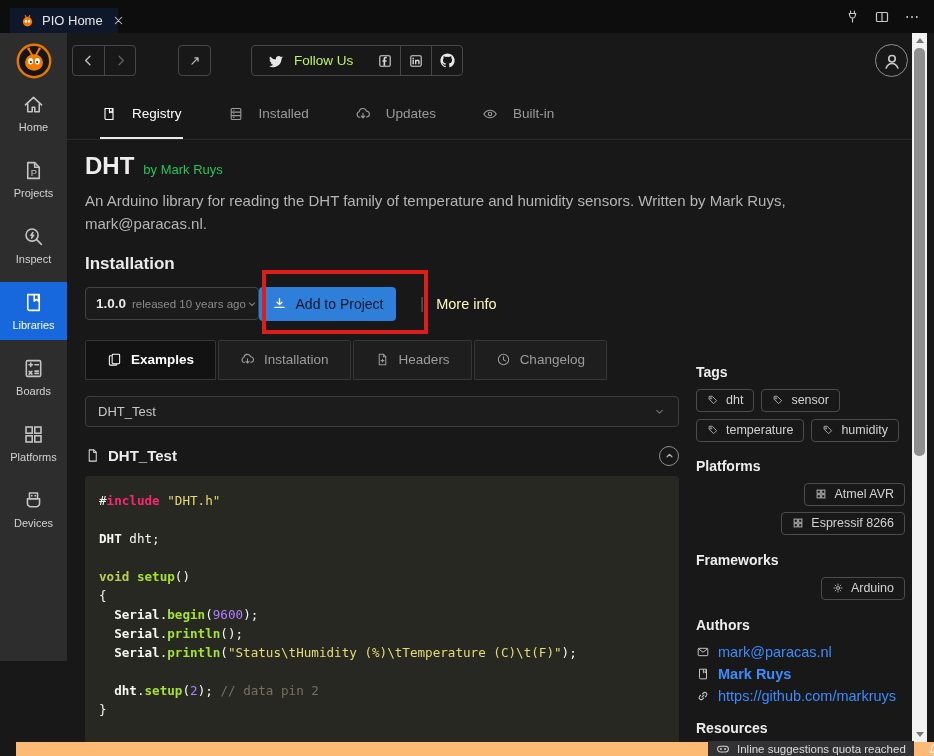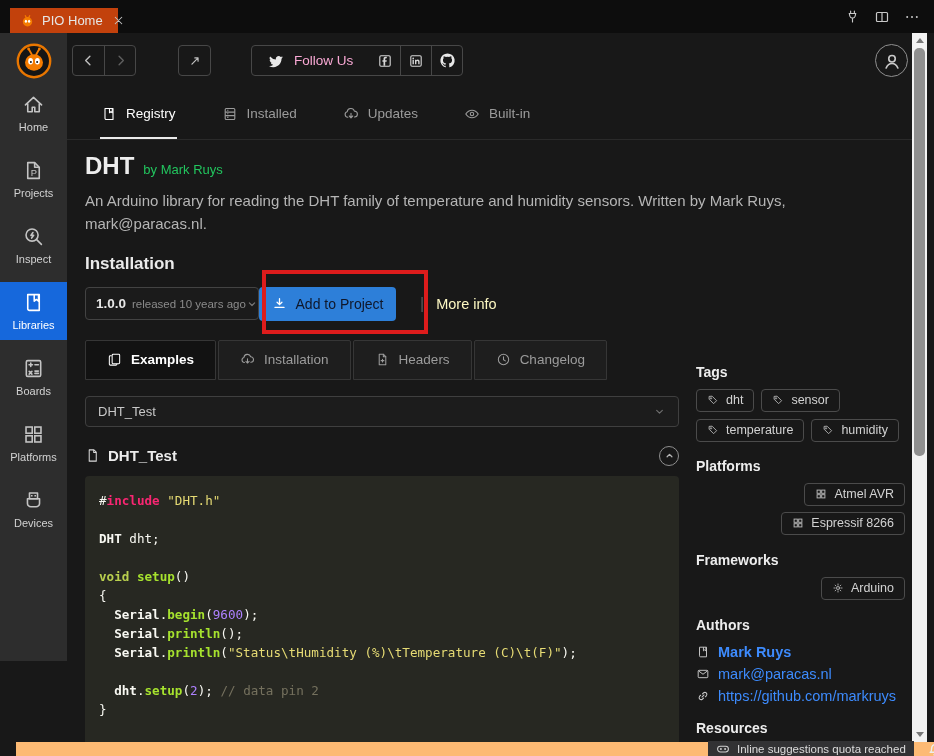--- a/index.html
+++ b/index.html
@@ -2,21 +2,21 @@
 <html><head>
 <meta charset="utf-8">
 <style>
   * { margin:0; padding:0; box-sizing:border-box; }
   html,body { width:934px; height:756px; overflow:hidden; }
   body { position:relative; background:#181818; font-family:"Liberation Sans", sans-serif; color:#cfcfcf; }
   .ic { display:block; }
 
   
   .titlebar { position:absolute; left:0; top:0; width:934px; height:33px; background:#0d0d0d; display:flex; align-items:stretch; }
-  .editor-tab { margin-left:10px; width:108px; background:#c2410c; display:flex; align-items:center; gap:7px; padding:5px 10px;margin-top:8px; }
+  .editor-tab { margin-left:10px; width:108px; background:#0f172a; display:flex; align-items:center; gap:7px; padding:5px 10px;margin-top:8px; }
   .editor-tab .tab-title { font-size:13px; color:#e6e6e6; white-space:nowrap; }
   .tab-close { color:#c3c3c3; margin-left:2px; }
   .titlebar-actions { margin-left:auto; display:flex; align-items:center; gap:14px; padding-right:14px; color:#c9c9c9; }
 
   
   .activitybar { position:absolute; left:0; top:33px; width:67px; height:628px; background:#2d2d2d; display:flex; flex-direction:column; align-items:center; }
   .pio-logo { margin-top:10px; }
   .nav-item { margin-top:14px; margin-bottom:12px; width:100%; display:flex; flex-direction:column; align-items:center; gap:5px; color:#c4c4c4; cursor:pointer; }
   .nav-item + .nav-item { margin-top:14px; }
   .nav-item .nav-label { font-size:11px; color:#d2d2d2; }
@@ -27,26 +27,26 @@
   .main { position:absolute; left:67px; top:33px; right:0; bottom:14px; background:#181818; overflow:hidden; }
 
   
   .toolbar { position:absolute; left:5px; top:11px; right:26px; height:33px; display:flex; align-items:center; }
   .btn-group { display:flex; align-items:stretch; border:1px solid #474747; border-radius:4px; height:31px; overflow:hidden; }
   .tb-btn { display:flex; align-items:center; justify-content:center; width:31px; color:#bdbdbd; background:transparent; cursor:pointer; }
   .tb-btn + .tb-btn { border-left:1px solid #474747; }
   .tb-btn.disabled { color:#5e5e5e; }
   .expand-group { margin-left:42px; }
   .social-group { margin-left:40px; }
-  .follow-btn { display:flex; align-items:center; gap:10px; padding:0 16px; color:#f9a8d4; font-size:13.5px; cursor:pointer; }
+  .follow-btn { display:flex; align-items:center; gap:10px; padding:0 16px; color:#bef264; font-size:13.5px; cursor:pointer; }
   .account { margin-left:auto; width:33px; height:33px; border-radius:50%; border:1px solid #8f8f8f; display:flex; align-items:center; justify-content:center; color:#c9c9c9; cursor:pointer; }
 
   
   .navtabs { position:absolute; left:0; top:57px; right:21px; height:50px; border-bottom:1px solid #2a2a2a; display:flex; align-items:stretch; padding-left:33px; gap:44px; }
-  .navtab { display:flex; align-items:center; gap:9px; font-size:13.5px; color:#9b9b9b; cursor:pointer; border-bottom:2px solid transparent; padding:0 1px; }
+  .navtab { display:flex; align-items:center; gap:15px; font-size:13.5px; color:#9b9b9b; cursor:pointer; border-bottom:2px solid transparent; padding:0 1px; }
   .navtab.active { color:#ffffff; border-bottom-color:#eaeaea; }
 
   
   .page { position:absolute; left:18px; top:107px; right:29px; bottom:0; }
   .lib-title-row { margin-top:12px; display:flex; align-items:baseline; gap:9px; }
   .lib-name { font-size:24px; font-weight:bold; color:#ededed; }
   .lib-byline { font-size:13px; color:#22c55e; }
   .lib-desc { margin-top:9px; font-size:15px; line-height:1.55; color:#b5b5b5; max-width:820px; }
 
   .columns { position:relative; margin-top:18px; }
@@ -491,31 +491,31 @@
                 <path d="M8 2.6v1.6M8 11.8v1.6M2.6 8h1.6M11.8 8h1.6M4.2 4.2l1.1 1.1M10.7 10.7l1.1 1.1M11.8 4.2l-1.1 1.1M5.3 10.7l-1.1 1.1"></path>
               </svg>
             <span>Arduino</span>
           </button>
         </div>
 
         <div class="aside-h mt17">Authors</div>
         <div class="author-list">
           <div class="author-line">
             <svg class="ic" width="14" height="14" viewBox="0 0 16 16" fill="none" stroke="currentColor" stroke-width="1.1" stroke-linejoin="round">
+                <rect x="2.5" y="3.8" width="11" height="8.4" rx="1"></rect>
+                <path d="m3 4.5 5 3.8 5-3.8"></path>
+              </svg>
+            <span>mark@paracas.nl</span>
+          </div>
+          <div class="author-line">
+            <svg class="ic" width="14" height="14" viewBox="0 0 16 16" fill="none" stroke="currentColor" stroke-width="1.1" stroke-linejoin="round">
                 <path d="M4 2.5h8v11H5.2A1.2 1.2 0 0 1 4 12.3z"></path>
                 <path d="M8.5 2.5v4.2L9.9 5.6l1.4 1.1V2.5"></path>
               </svg>
             <span class="author-name">Mark Ruys</span>
-          </div>
-          <div class="author-line">
-            <svg class="ic" width="14" height="14" viewBox="0 0 16 16" fill="none" stroke="currentColor" stroke-width="1.1" stroke-linejoin="round">
-                <rect x="2.5" y="3.8" width="11" height="8.4" rx="1"></rect>
-                <path d="m3 4.5 5 3.8 5-3.8"></path>
-              </svg>
-            <span>mark@paracas.nl</span>
           </div>
           <div class="author-line">
             <svg class="ic" width="14" height="14" viewBox="0 0 16 16" fill="none" stroke="currentColor" stroke-width="1.2" stroke-linecap="round">
                 <path d="M6.8 9.2l2.4-2.4M5.4 7.1 4 8.5a2.3 2.3 0 0 0 3.2 3.2l1.4-1.4M10.6 8.9 12 7.5a2.3 2.3 0 0 0-3.2-3.2L7.4 5.7"></path>
               </svg>
             <span>https://github.com/markruys</span>
           </div>
         </div>
 
         <div class="aside-h resources-h">Resources</div>

